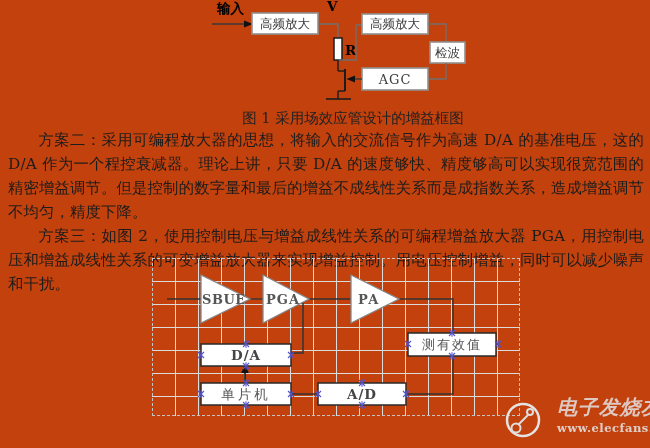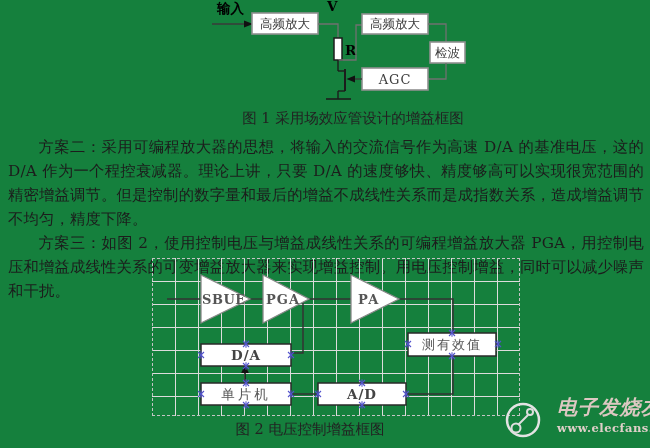--- a/index.html
+++ b/index.html
@@ -1,31 +1,31 @@
 <!DOCTYPE html>
 <html><head>
 <meta charset="utf-8">
 <style>
   html,body { margin:0; padding:0; background:#ffffff; }
   .page {
-    position:relative; width:650px; height:448px; background:#15803d;
+    position:relative; width:650px; height:448px; background:#c2410c;
     font-family:"DejaVu Serif","Liberation Serif",serif; color:#1a1a1a;
     overflow:hidden;
   }
   svg text { font-family:"DejaVu Serif","Liberation Serif",serif; }
 
   
   .fig1 { position:absolute; left:205px; top:0; }
   .fig1-caption {
     position:absolute; left:0; top:109px; width:650px; text-align:center;
     font-size:14.5px; color:#222;margin-left:28px;
   }
 
   
-  .text-block { position:absolute; left:8px; top:135px; width:636px; }
+  .text-block { position:absolute; left:8px; top:128px; width:636px; }
   .para {
     margin:0; font-size:15.3px; line-height:24px; text-align:justify;
     text-indent:2em; color:#1c1c1c; letter-spacing:0.2px;
   }
 
   
   .canvas2 {
     position:absolute; left:152px; top:258px; width:368px; height:158px;
     border:1px dashed #c4c4c4; box-sizing:border-box;
     background-image:
@@ -158,21 +158,20 @@
         <use href="#hdl" x="209" y="124"></use>
           <use href="#hdl" x="209" y="146"></use>
         <use href="#hdl" x="255" y="85"></use>
           <use href="#hdl" x="345" y="85"></use>
         <use href="#hdl" x="299" y="74"></use>
           <use href="#hdl" x="299" y="97"></use>
       </g>
     </svg>
   </div>
 
-  <div class="fig2-caption">图 2 电压控制增益框图</div>
 
   <div class="wm">
     <svg width="52" height="58" viewBox="0 0 52 58">
       <circle cx="23" cy="30" r="16" fill="none" stroke="#e3e3e3" stroke-width="2.5"></circle>
       <circle cx="30" cy="22" r="3" fill="none" stroke="#dedede" stroke-width="2"></circle>
       <line x1="28" y1="25" x2="18" y2="35" stroke="#dedede" stroke-width="2"></line>
       <circle cx="16" cy="38" r="4.5" fill="none" stroke="#dedede" stroke-width="2"></circle>
     </svg>
     <div class="wm-text">
       <div class="wm-name">电子发烧友</div>

